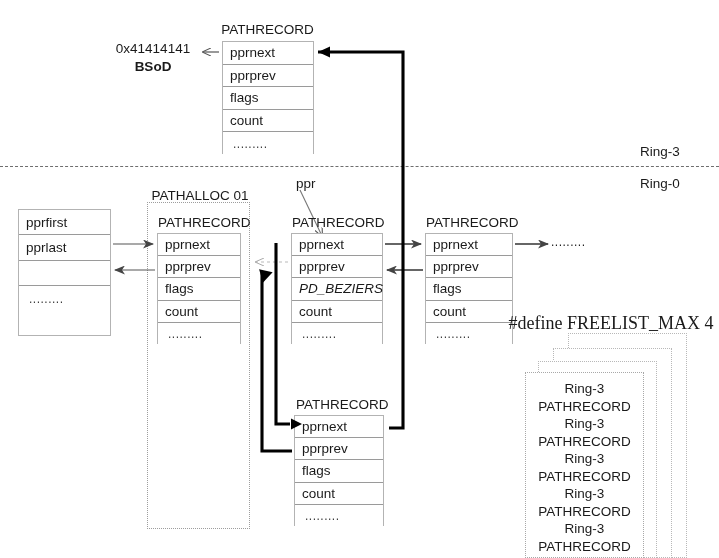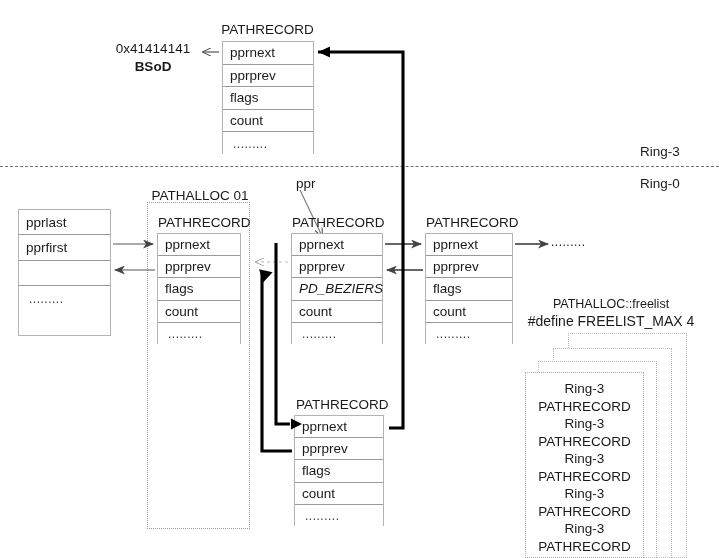--- a/index.html
+++ b/index.html
@@ -105,22 +105,22 @@
     <div class="row" style="height:22.6px;">pprprev</div>
     <div class="row" style="height:22.6px;">flags</div>
     <div class="row" style="height:22.6px;">count</div>
     <div class="row dots" style="height:22.6px;">.........</div>
   </div>
 
   <div class="caption center" style="left:100px;top:41px;width:106px;">0x41414141</div>
   <div class="caption center" style="left:100px;top:59px;width:106px;font-weight:bold;">BSoD</div>
 
   <div class="struct" style="left:18px;top:209px;width:93px;height:127px;">
+    <div class="row" style="height:25.4px;">pprfirst</div>
     <div class="row" style="height:25.4px;">pprlast</div>
-    <div class="row" style="height:25.4px;">pprfirst</div>
     <div class="row empty" style="height:25.4px;"></div>
     <div class="row dots" style="height:25.4px;">.........</div>
   </div>
 
   <div class="caption center" style="left:135px;top:188px;width:130px;">PATHALLOC 01</div>
   <div class="alloc-box" style="left:147px;top:202px;width:103px;height:327px;"></div>
 
   <div class="caption" style="left:158px;top:215px;">PATHRECORD</div>
   <div class="struct" style="left:157px;top:233px;width:84px;height:111px;">
     <div class="row" style="height:22.2px;">pprnext</div>
@@ -153,22 +153,21 @@
 
   <div class="caption" style="left:296px;top:397px;">PATHRECORD</div>
   <div class="struct" style="left:294px;top:415px;width:90px;height:111px;">
     <div class="row" style="height:22.2px;">pprnext</div>
     <div class="row" style="height:22.2px;">pprprev</div>
     <div class="row" style="height:22.2px;">flags</div>
     <div class="row" style="height:22.2px;">count</div>
     <div class="row dots" style="height:22.2px;">.........</div>
   </div>
 
-  <div class="caption center" style="left:508px;top:297px;width:206px;font-size:12.5px;">PATHALLOC::freelist</div>
-  <div class="caption center" style="left:508px;top:313px;width:206px;font-size:14px;">#define FREELIST_MAX  4</div>
+  <div class="caption center" style="left:508px;top:313px;width:206px;font-size:18px;font-family:Liberation Serif, serif;">#define FREELIST_MAX  4</div>
 
   <div class="freecard" style="left:568px;top:333px;width:119px;height:225px;"></div>
   <div class="freecard" style="left:553px;top:348px;width:119px;height:210px;"></div>
   <div class="freecard" style="left:538px;top:361px;width:119px;height:197px;"></div>
   <div class="freecard front" style="left:525px;top:372px;width:119px;height:186px;">
     <div class="fl-inner">
       <div class="fl-line">Ring-3</div>
       <div class="fl-line">PATHRECORD</div>
       <div class="fl-line">Ring-3</div>
       <div class="fl-line">PATHRECORD</div>

